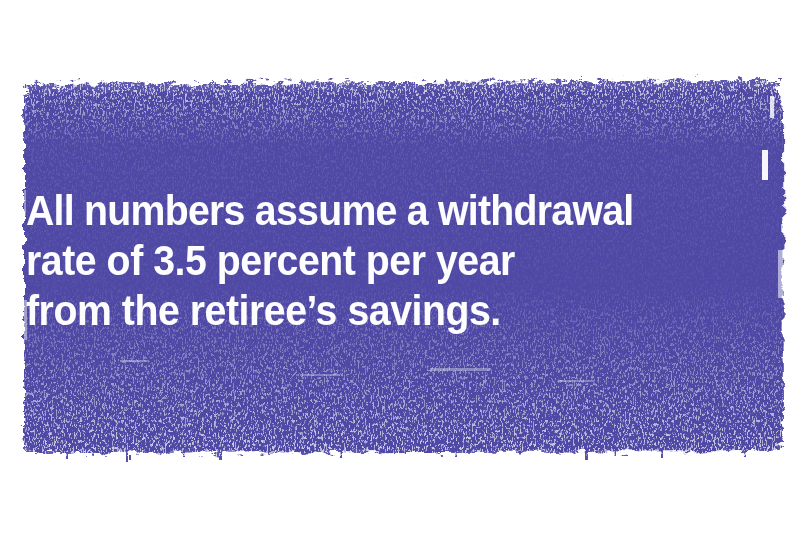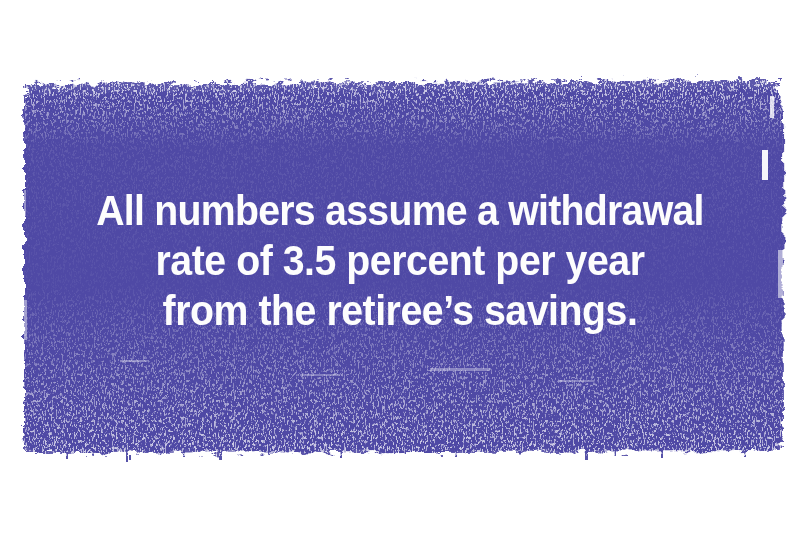--- a/index.html
+++ b/index.html
@@ -36,21 +36,21 @@
     top: 0;
     display: block;
   }
 
   
   .quote-block {
     position: absolute;
     left: 0;
     top: 186px;
     width: 800px;
-    text-align: center;
+    text-align: left;
     z-index: 5;
     pointer-events: none;
   }
   .quote-line {
     display: block;
     color: #fdfdfd;
     font-family: "Liberation Sans", sans-serif;
     font-weight: bold;
     font-size: 41px;
     line-height: 50px;

